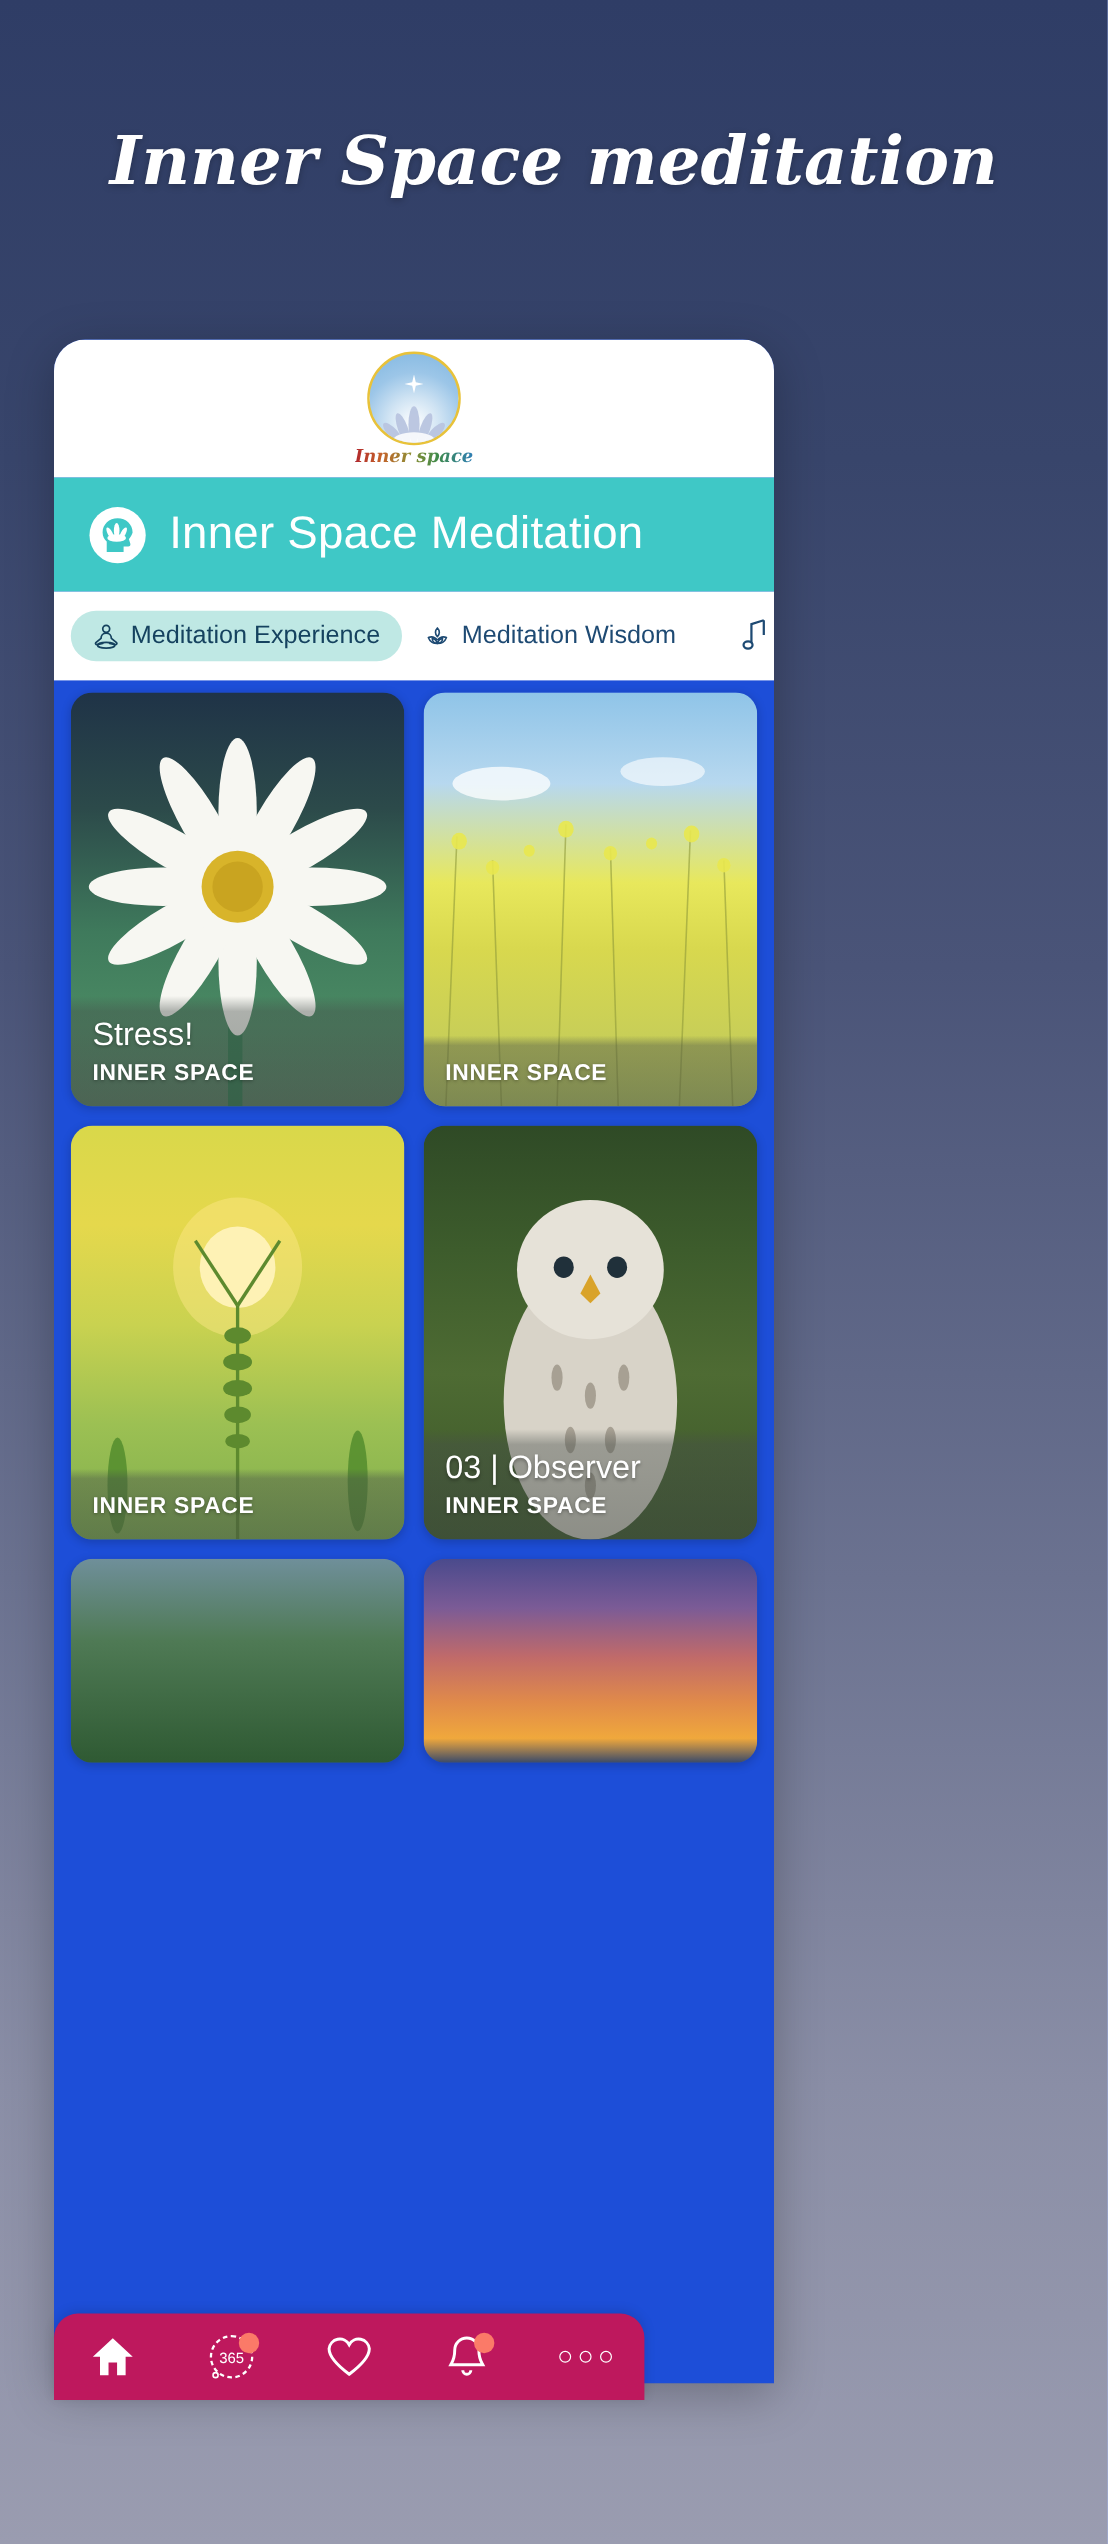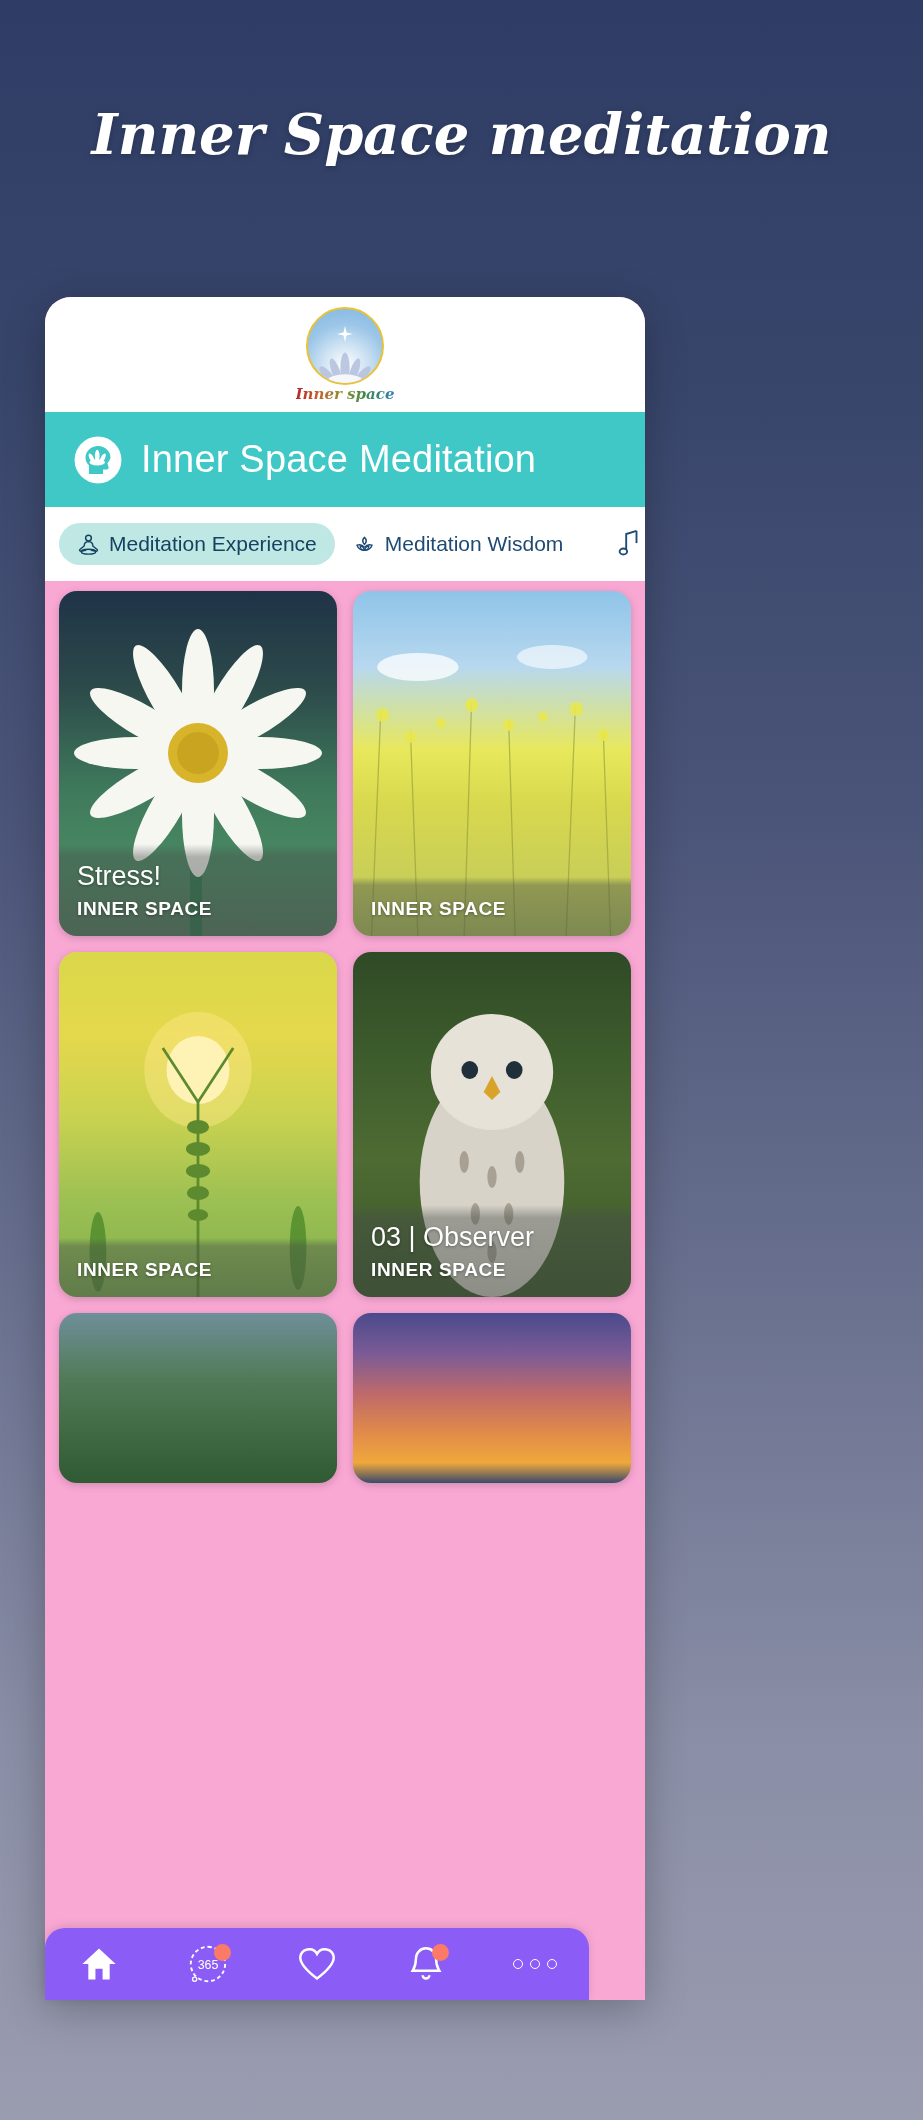--- a/index.html
+++ b/index.html
@@ -17,22 +17,22 @@
     font-family:"DejaVu Serif", serif;
     font-style:italic;font-weight:700;
     letter-spacing:0px;
     text-shadow:0 2px 6px rgba(0,0,0,.25);
     pointer-events:none;
   }
   .promo-line{display:block;font-size:56px;line-height:68px;}
 
   
   .phone{
-    position:absolute;left:45px;top:297px;width:600px;height:1703px;
-    background:#f9a8d4;border-radius:26px 26px 0 0;
+    position:absolute;left:45px;top:283px;width:600px;height:1703px;
+    background:#1d4ed8;border-radius:26px 26px 0 0;
     overflow:hidden;
     box-shadow:0 10px 40px rgba(0,0,0,.25);
   }
 
   
   .logo-strip{height:115px;display:flex;align-items:center;justify-content:center;background:#fff;}
   .logo-wrap{width:92px;height:96px;position:relative;display:flex;flex-direction:column;align-items:center;}
   .logo-circle{
     width:74px;height:74px;border-radius:50%;
     background:radial-gradient(circle at 50% 78%, #ffffff 0%, #cfe3f3 32%, #9cc6e8 62%, #7fb6e0 100%);
@@ -98,22 +98,22 @@
   .art{position:absolute;inset:0;}
   .art-daisy{background:linear-gradient(to bottom,#1f3347 0%,#2c4a4a 28%,#3f7a5c 58%,#4a8a63 80%,#577f62 100%);}
   .art-canola{background:linear-gradient(to bottom,#8fc4e8 0%,#b7d8ef 22%,#e8e85c 46%,#d8d84e 62%,#c9cf57 82%,#b9c95e 100%);}
   .art-wheat{background:linear-gradient(to bottom,#d9d84a 0%,#e5d84c 24%,#c9d250 48%,#9cc053 72%,#7fae4d 100%);}
   .art-owl{background:linear-gradient(to bottom,#2f4a26 0%,#3d5c2c 30%,#4e6b33 60%,#3b5628 100%);}
   .art-leaf{background:linear-gradient(to bottom,#6f8f9a 0%,#4f7a55 40%,#2f5a33 100%);}
   .art-sunset{background:linear-gradient(to bottom,#4a4a8c 0%,#7b5b96 24%,#c06a6a 48%,#e08a4a 70%,#f0a83c 88%,#3a4a6a 100%);}
 
   
   .bottomnav{
-    position:absolute;left:45px;bottom:120px;width:544px;height:72px;
-    background:#8b5cf6;border-radius:20px 20px 0 0;
+    position:absolute;left:45px;bottom:120px;width:492px;height:72px;
+    background:#be185d;border-radius:20px 20px 0 0;
     display:flex;align-items:center;justify-content:space-around;
     box-shadow:0 -2px 10px rgba(0,0,0,.12);
   }
   .navitem{position:relative;display:flex;align-items:center;justify-content:center;width:68px;height:56px;}
   .nav-badge{
     position:absolute;width:17px;height:17px;border-radius:50%;background:#fb7a68;
     right:11px;top:8px;
   }
   .dots{display:flex;gap:7px;}
   .dots span{width:8px;height:8px;border-radius:50%;border:1.6px solid #ffffff;display:block;}

